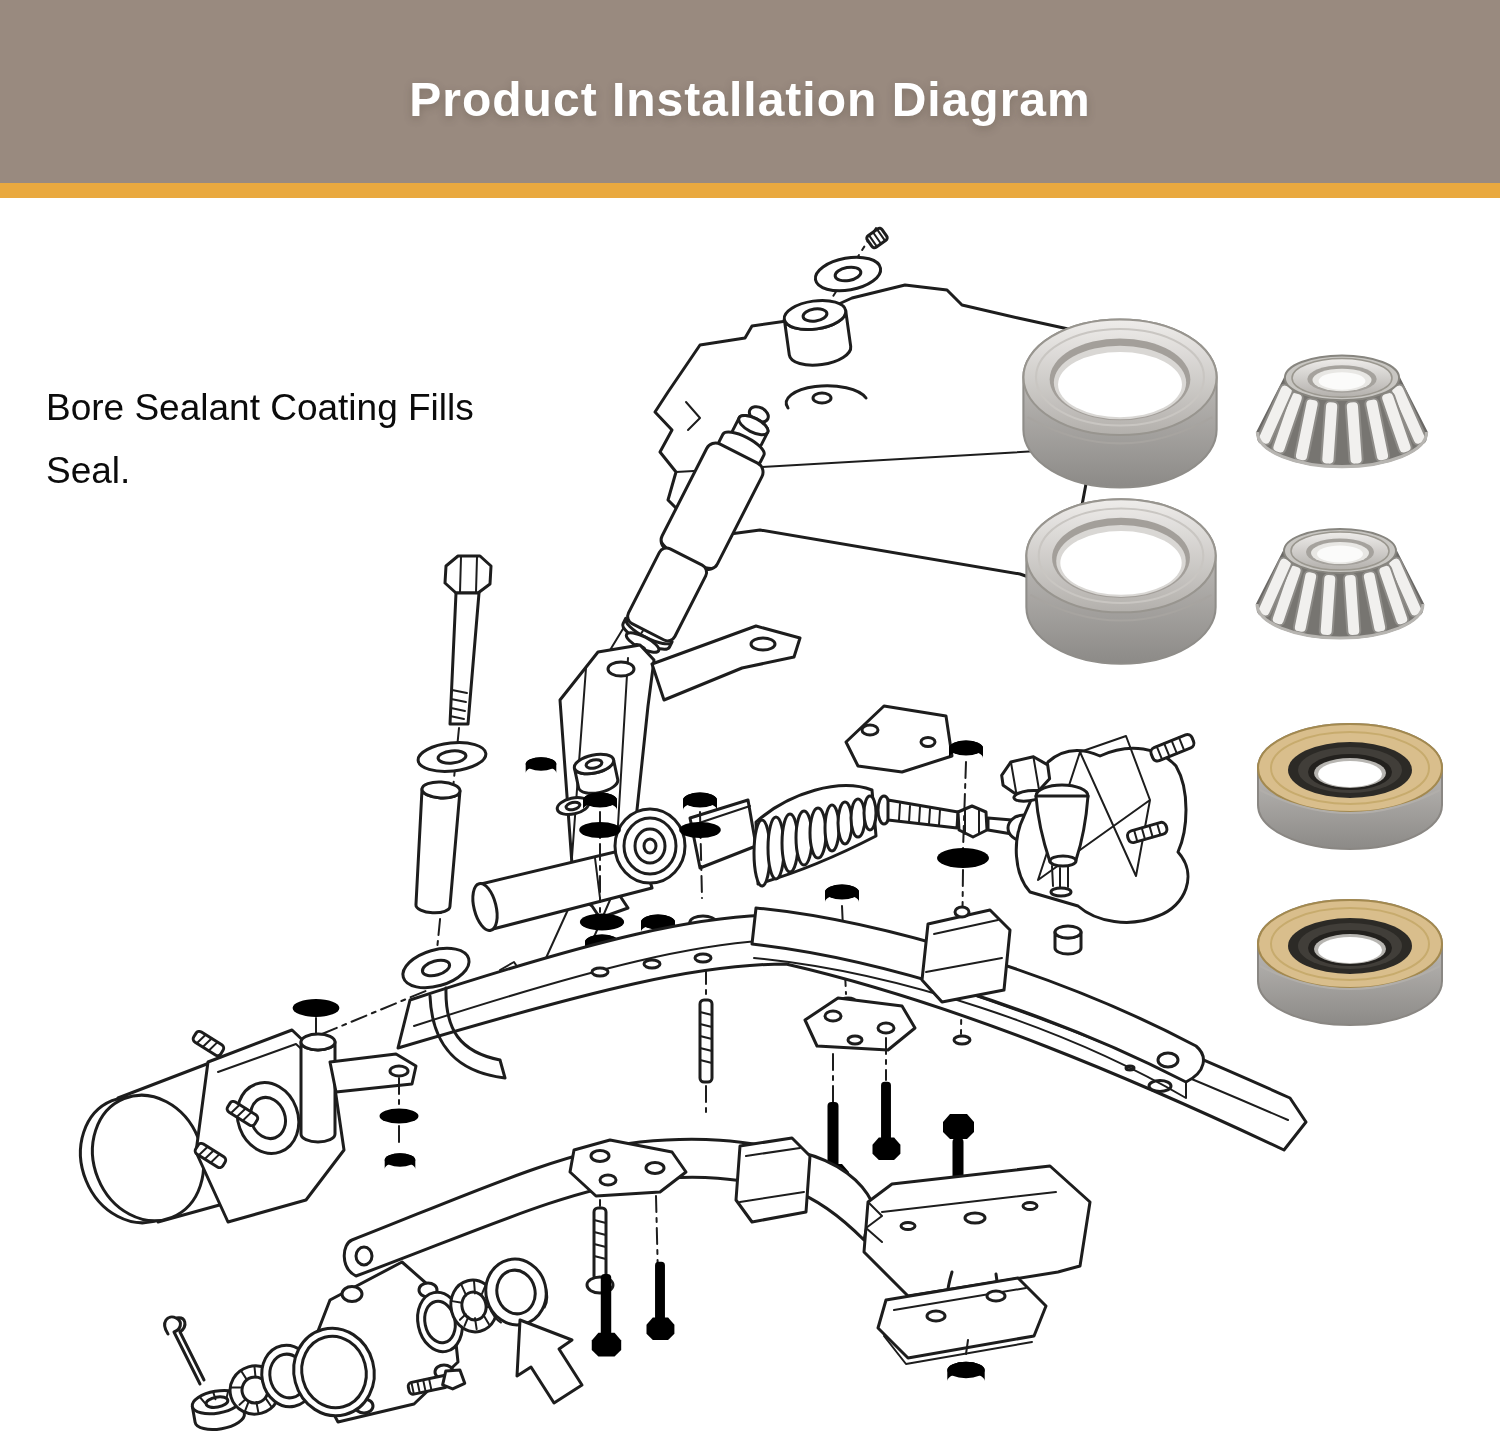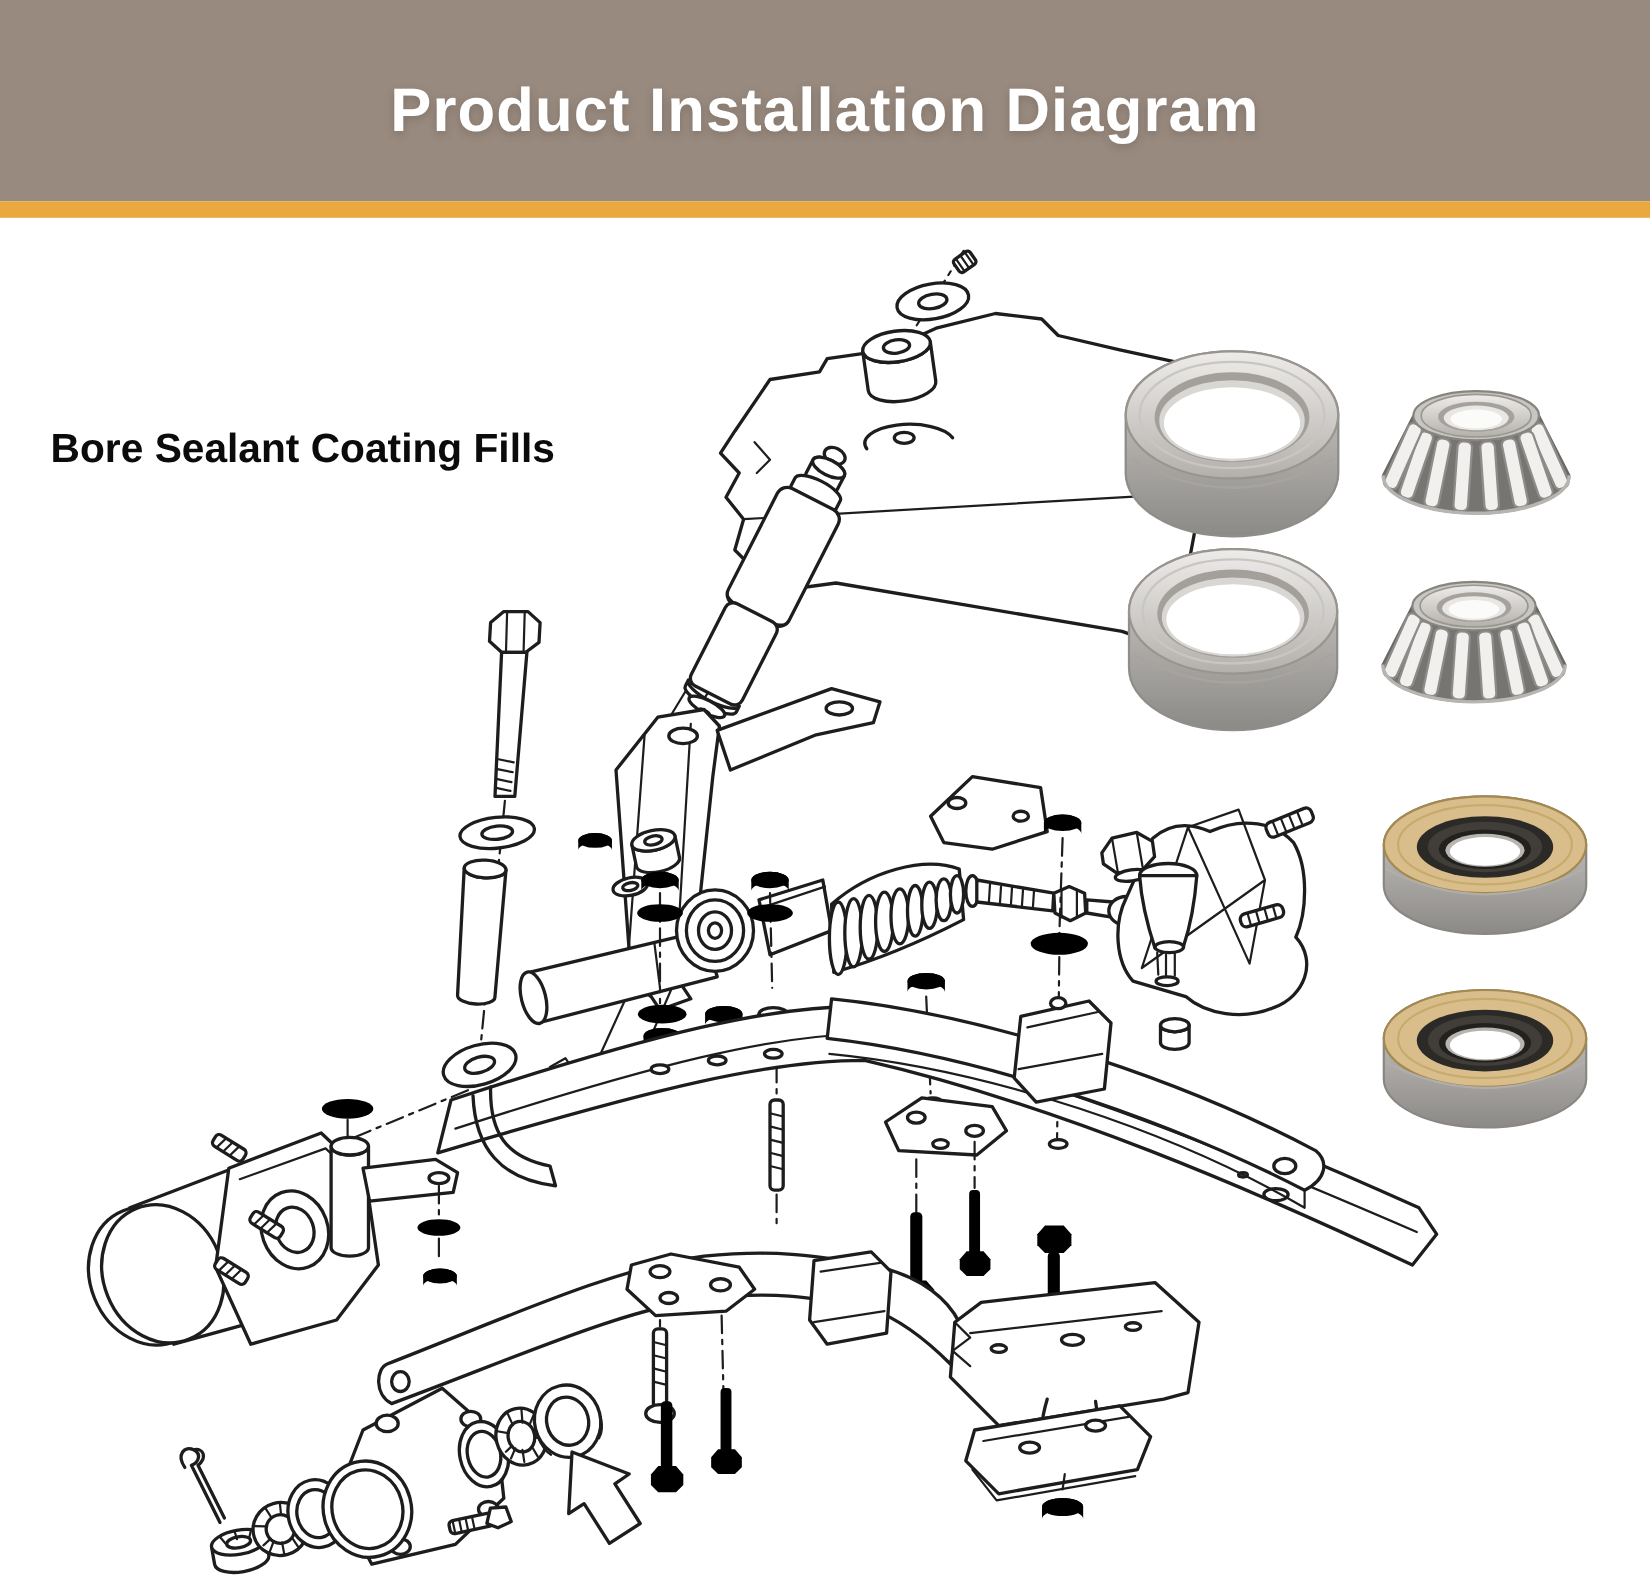--- a/index.html
+++ b/index.html
@@ -5,23 +5,23 @@
   :root{
     --header-bg:#998a7f; --accent-strip:#e9a93f; --arrow-red:#e8211d;
     --seal-tan:#d9be8c; --line-ink:#1d1d1d;
   }
   html,body{margin:0;padding:0;background:#fff;}
   body{width:1500px;height:1440px;position:relative;overflow:hidden;
        font-family:"Liberation Sans",sans-serif;}
   .banner{position:absolute;left:0;top:0;width:1500px;height:183px;background:var(--header-bg);}
   .accent{position:absolute;left:0;top:183px;width:1500px;height:15px;background:var(--accent-strip);}
   .title{position:absolute;left:0;top:0;width:1500px;height:198px;display:flex;
-         align-items:center;justify-content:center;color:#ffffff;font-size:56px;
+         align-items:center;justify-content:center;color:#ffffff;font-size:48px;
          font-weight:bold;letter-spacing:1px;text-shadow:0 3px 8px rgba(60,50,40,.25);}
-  .note{position:absolute;left:46px;top:376px;font-size:37px;font-weight:bold;
+  .note{position:absolute;left:46px;top:376px;font-size:37px;font-weight:normal;
         color:#0b0b0b;line-height:63px;white-space:nowrap;}
   .diagram{position:absolute;left:0;top:0;}
   .diagram path,.diagram rect,.diagram ellipse,.diagram polygon,.diagram circle{
     fill:#fff;stroke:var(--line-ink);stroke-width:3;stroke-linejoin:round;stroke-linecap:round;}
   .diagram .thin{stroke-width:2;}
   .diagram .nofill{fill:none;}
   .diagram .dash{fill:none;stroke-width:2;stroke-dasharray:16 6 4 6;}
   .red-arrow{fill:var(--arrow-red);stroke:#a91216;stroke-width:2;}
   .prod{position:absolute;}
   .seal-face{fill:var(--seal-tan);}
@@ -103,20 +103,21 @@
       </g>
   </defs>
 </svg>
 
 <div class="banner"></div>
 <div class="accent"></div>
 <div class="title">Product Installation Diagram</div>
 
 <div class="note">
   <div>Bore Sealant Coating Fills</div>
+  <div>Seal.</div>
 </div>
 
 <svg class="diagram" width="1500" height="1440" viewBox="0 0 1500 1440">
 
   <g>
     <path class="dash" d="M876 228 L798 352"></path>
     <path class="dash" d="M459 728 L436 960"></path>
   </g>
 
   <g>

